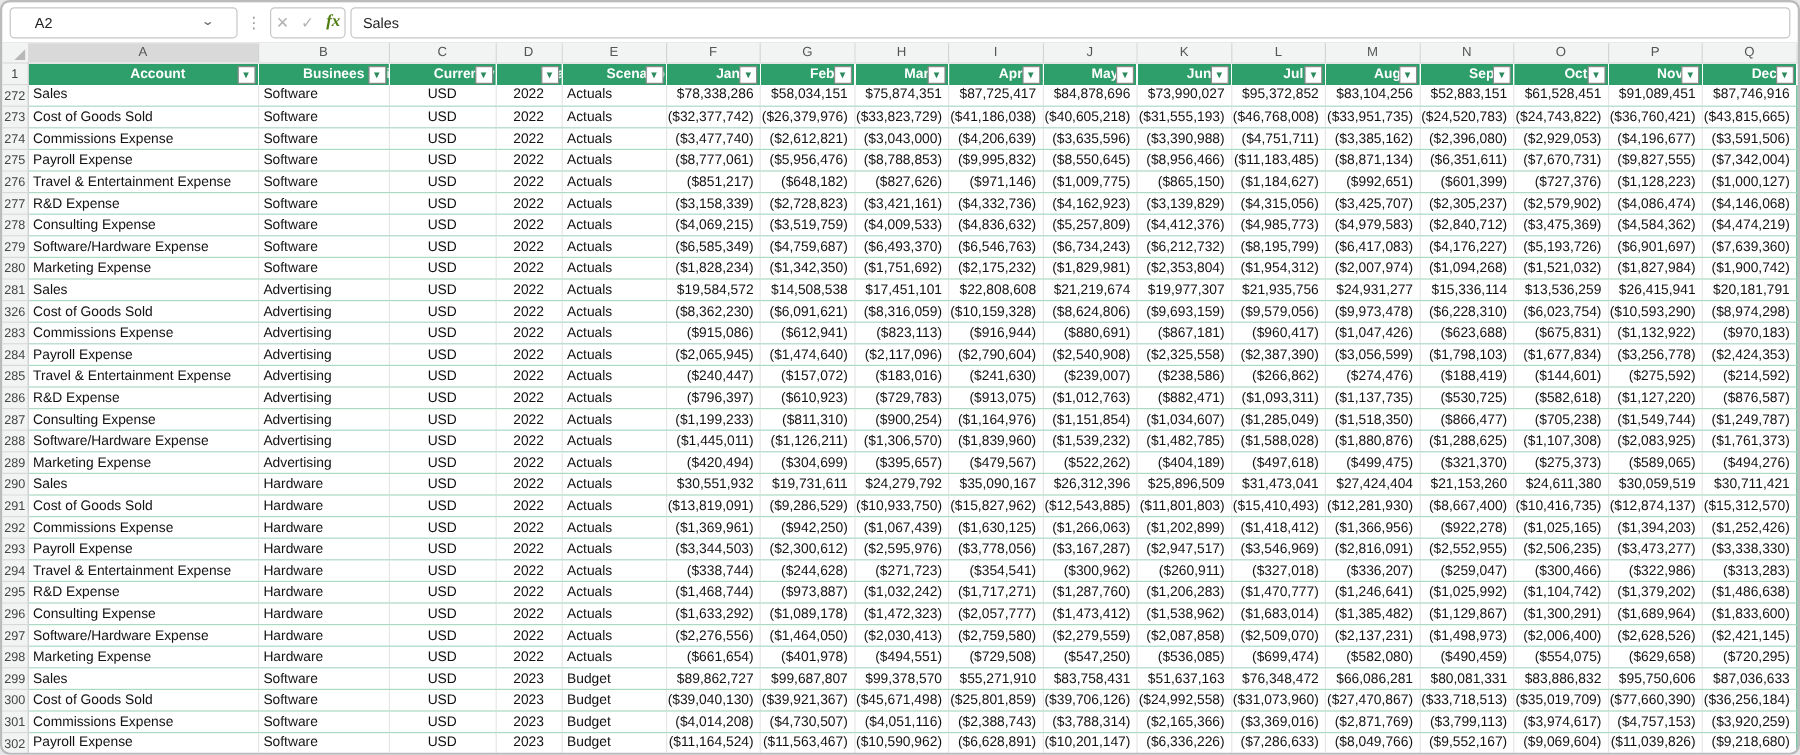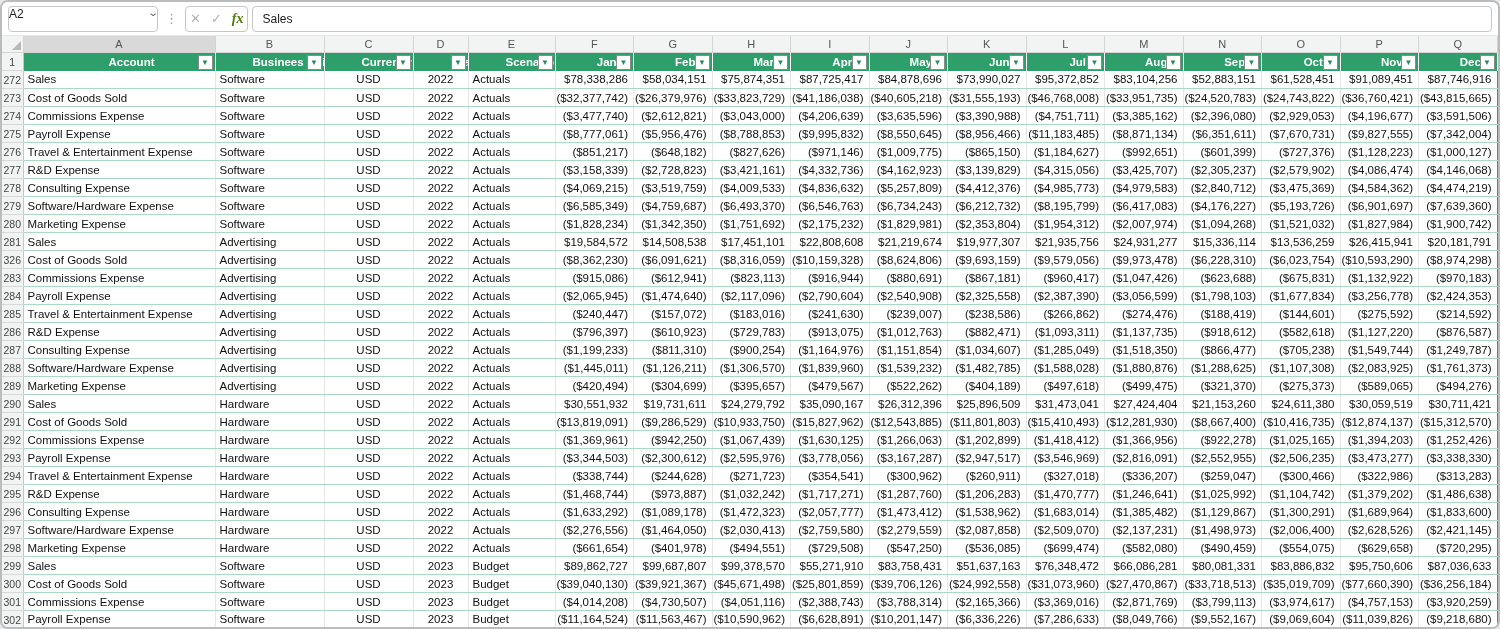--- a/index.html
+++ b/index.html
@@ -1,19 +1,19 @@
 <!DOCTYPE html>
 <html><head>
 <meta charset="utf-8">
 <style>
   html,body{margin:0;padding:0;background:#e8e8e8;font-family:"Liberation Sans","DejaVu Sans",sans-serif;}
   .screen{width:1496px;height:625px;margin:0 auto;background:#fff;border:2px solid #b9bbbc;border-radius:8px;overflow:hidden;position:relative;}
   
   .formula-bar{height:33px;display:flex;align-items:center;background:#fff;padding:0 6px;gap:4px;border-bottom:1px solid #e8e8e8;}
-  .name-box{width:148px;height:24px;border:1px solid #c6c6c6;border-radius:4px;display:flex;justify-content:space-between;padding:0 0;font-size:12px;color:#222;cursor:pointer;background:#fff;gap:40px;}
+  .name-box{width:148px;height:24px;border:1px solid #c6c6c6;border-radius:4px;display:flex;align-items:center;justify-content:space-between;padding:0 20px;font-size:12px;color:#222;cursor:pointer;background:#fff;gap:40px;}
   .name-box .chev{color:#666;font-size:10px;transform:scaleX(1.4);}
   .dots{color:#9a9a9a;font-size:13px;padding:0 3px;cursor:pointer;letter-spacing:0;}
   .fb-buttons{height:24px;border:1px solid #c6c6c6;border-radius:4px;display:flex;align-items:center;padding:0 4px;gap:10px;background:#fff;}
   .fb-btn{font-size:13px;color:#b3b3b3;cursor:pointer;line-height:1;}
   .fb-btn.fx{color:#4d7c0f;font-family:"Liberation Serif","DejaVu Serif",serif;font-style:italic;font-weight:bold;font-size:14px;}
   .formula-input{flex:1;height:24px;border:1px solid #c6c6c6;border-radius:4px;display:flex;align-items:center;padding:0 9px;font-size:12px;color:#222;background:#fff;}
   
   table{border-collapse:collapse;table-layout:fixed;width:1495px;}
   th,td{overflow:hidden;white-space:nowrap;padding:0;font-weight:normal;}
   tr.letters th{height:16px;background:#f2f3f3;border-right:1px solid #d4d4d4;border-bottom:1px solid #d4d4d4;font-size:11px;color:#555;text-align:center;cursor:pointer;}
@@ -404,21 +404,21 @@
           <td class="ac">2022</td>
           <td class="al">Actuals</td>
           <td class="ar">($796,397)</td>
           <td class="ar">($610,923)</td>
           <td class="ar">($729,783)</td>
           <td class="ar">($913,075)</td>
           <td class="ar">($1,012,763)</td>
           <td class="ar">($882,471)</td>
           <td class="ar">($1,093,311)</td>
           <td class="ar">($1,137,735)</td>
-          <td class="ar">($918,612)</td>
+          <td class="ar">($530,725)</td>
           <td class="ar">($582,618)</td>
           <td class="ar">($1,127,220)</td>
           <td class="ar lastcol">($876,587)</td>
         </tr>
         <tr>
           <th class="gutter">287</th>
           <td class="al">Consulting Expense</td>
           <td class="al">Advertising</td>
           <td class="ac">USD</td>
           <td class="ac">2022</td>

